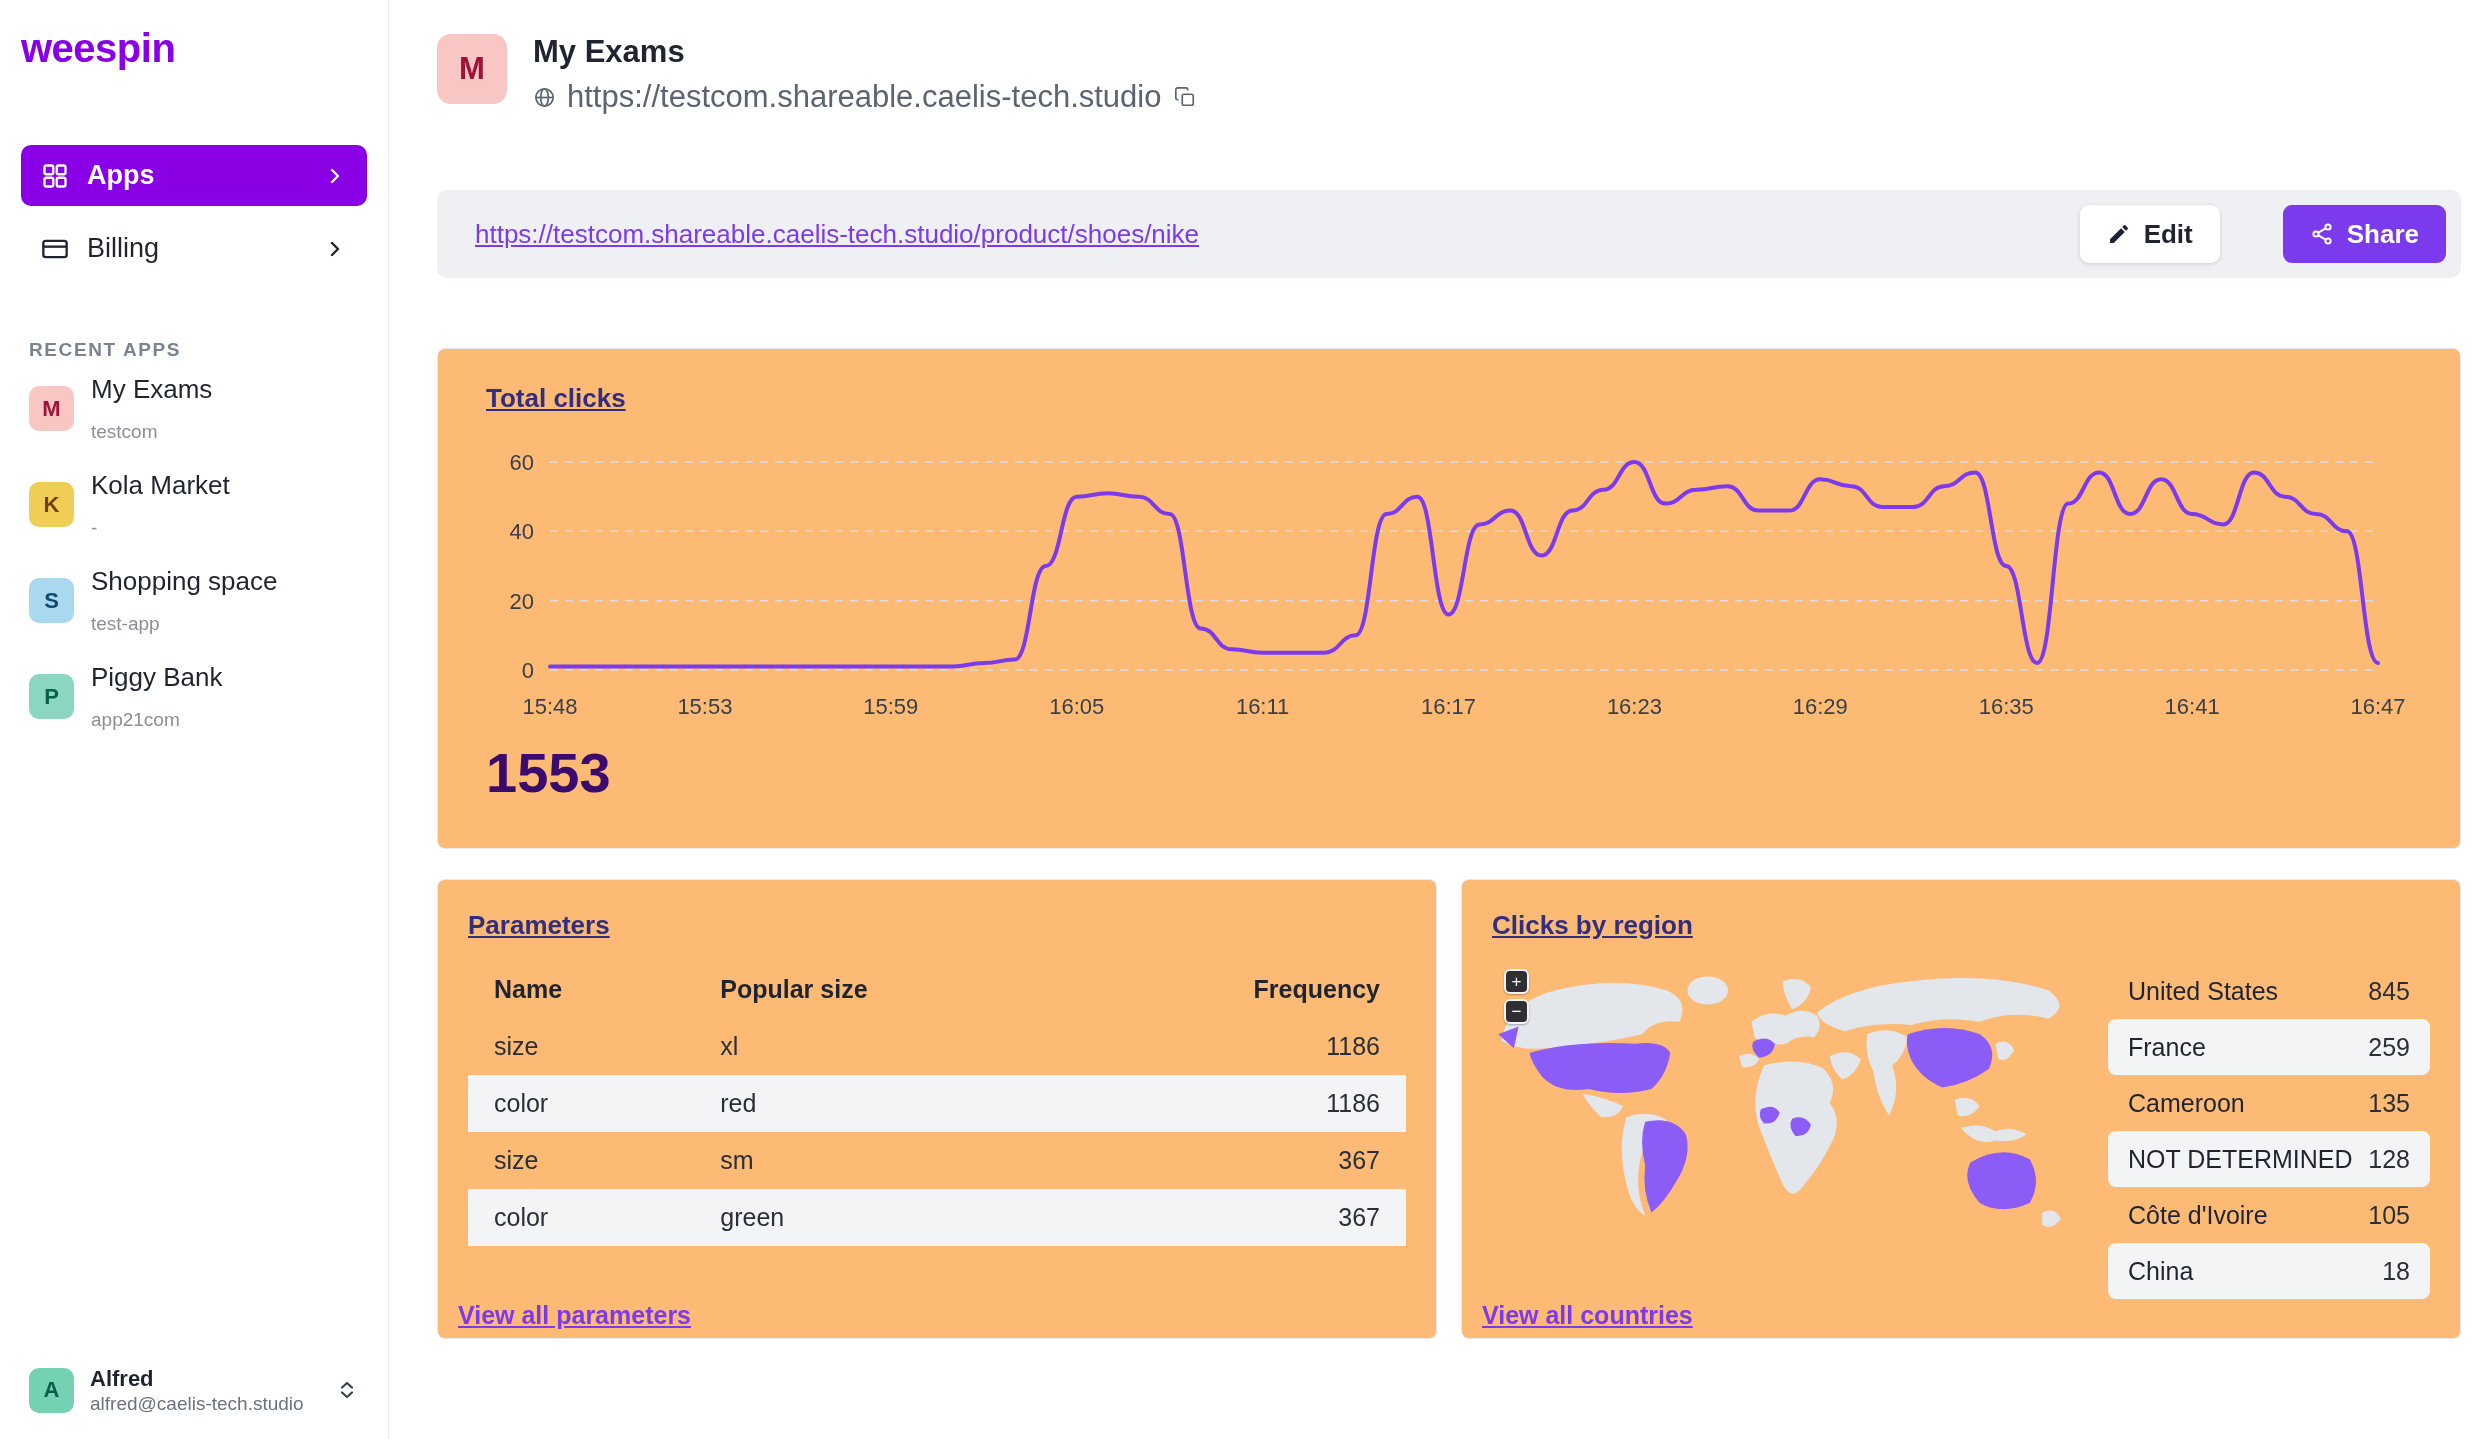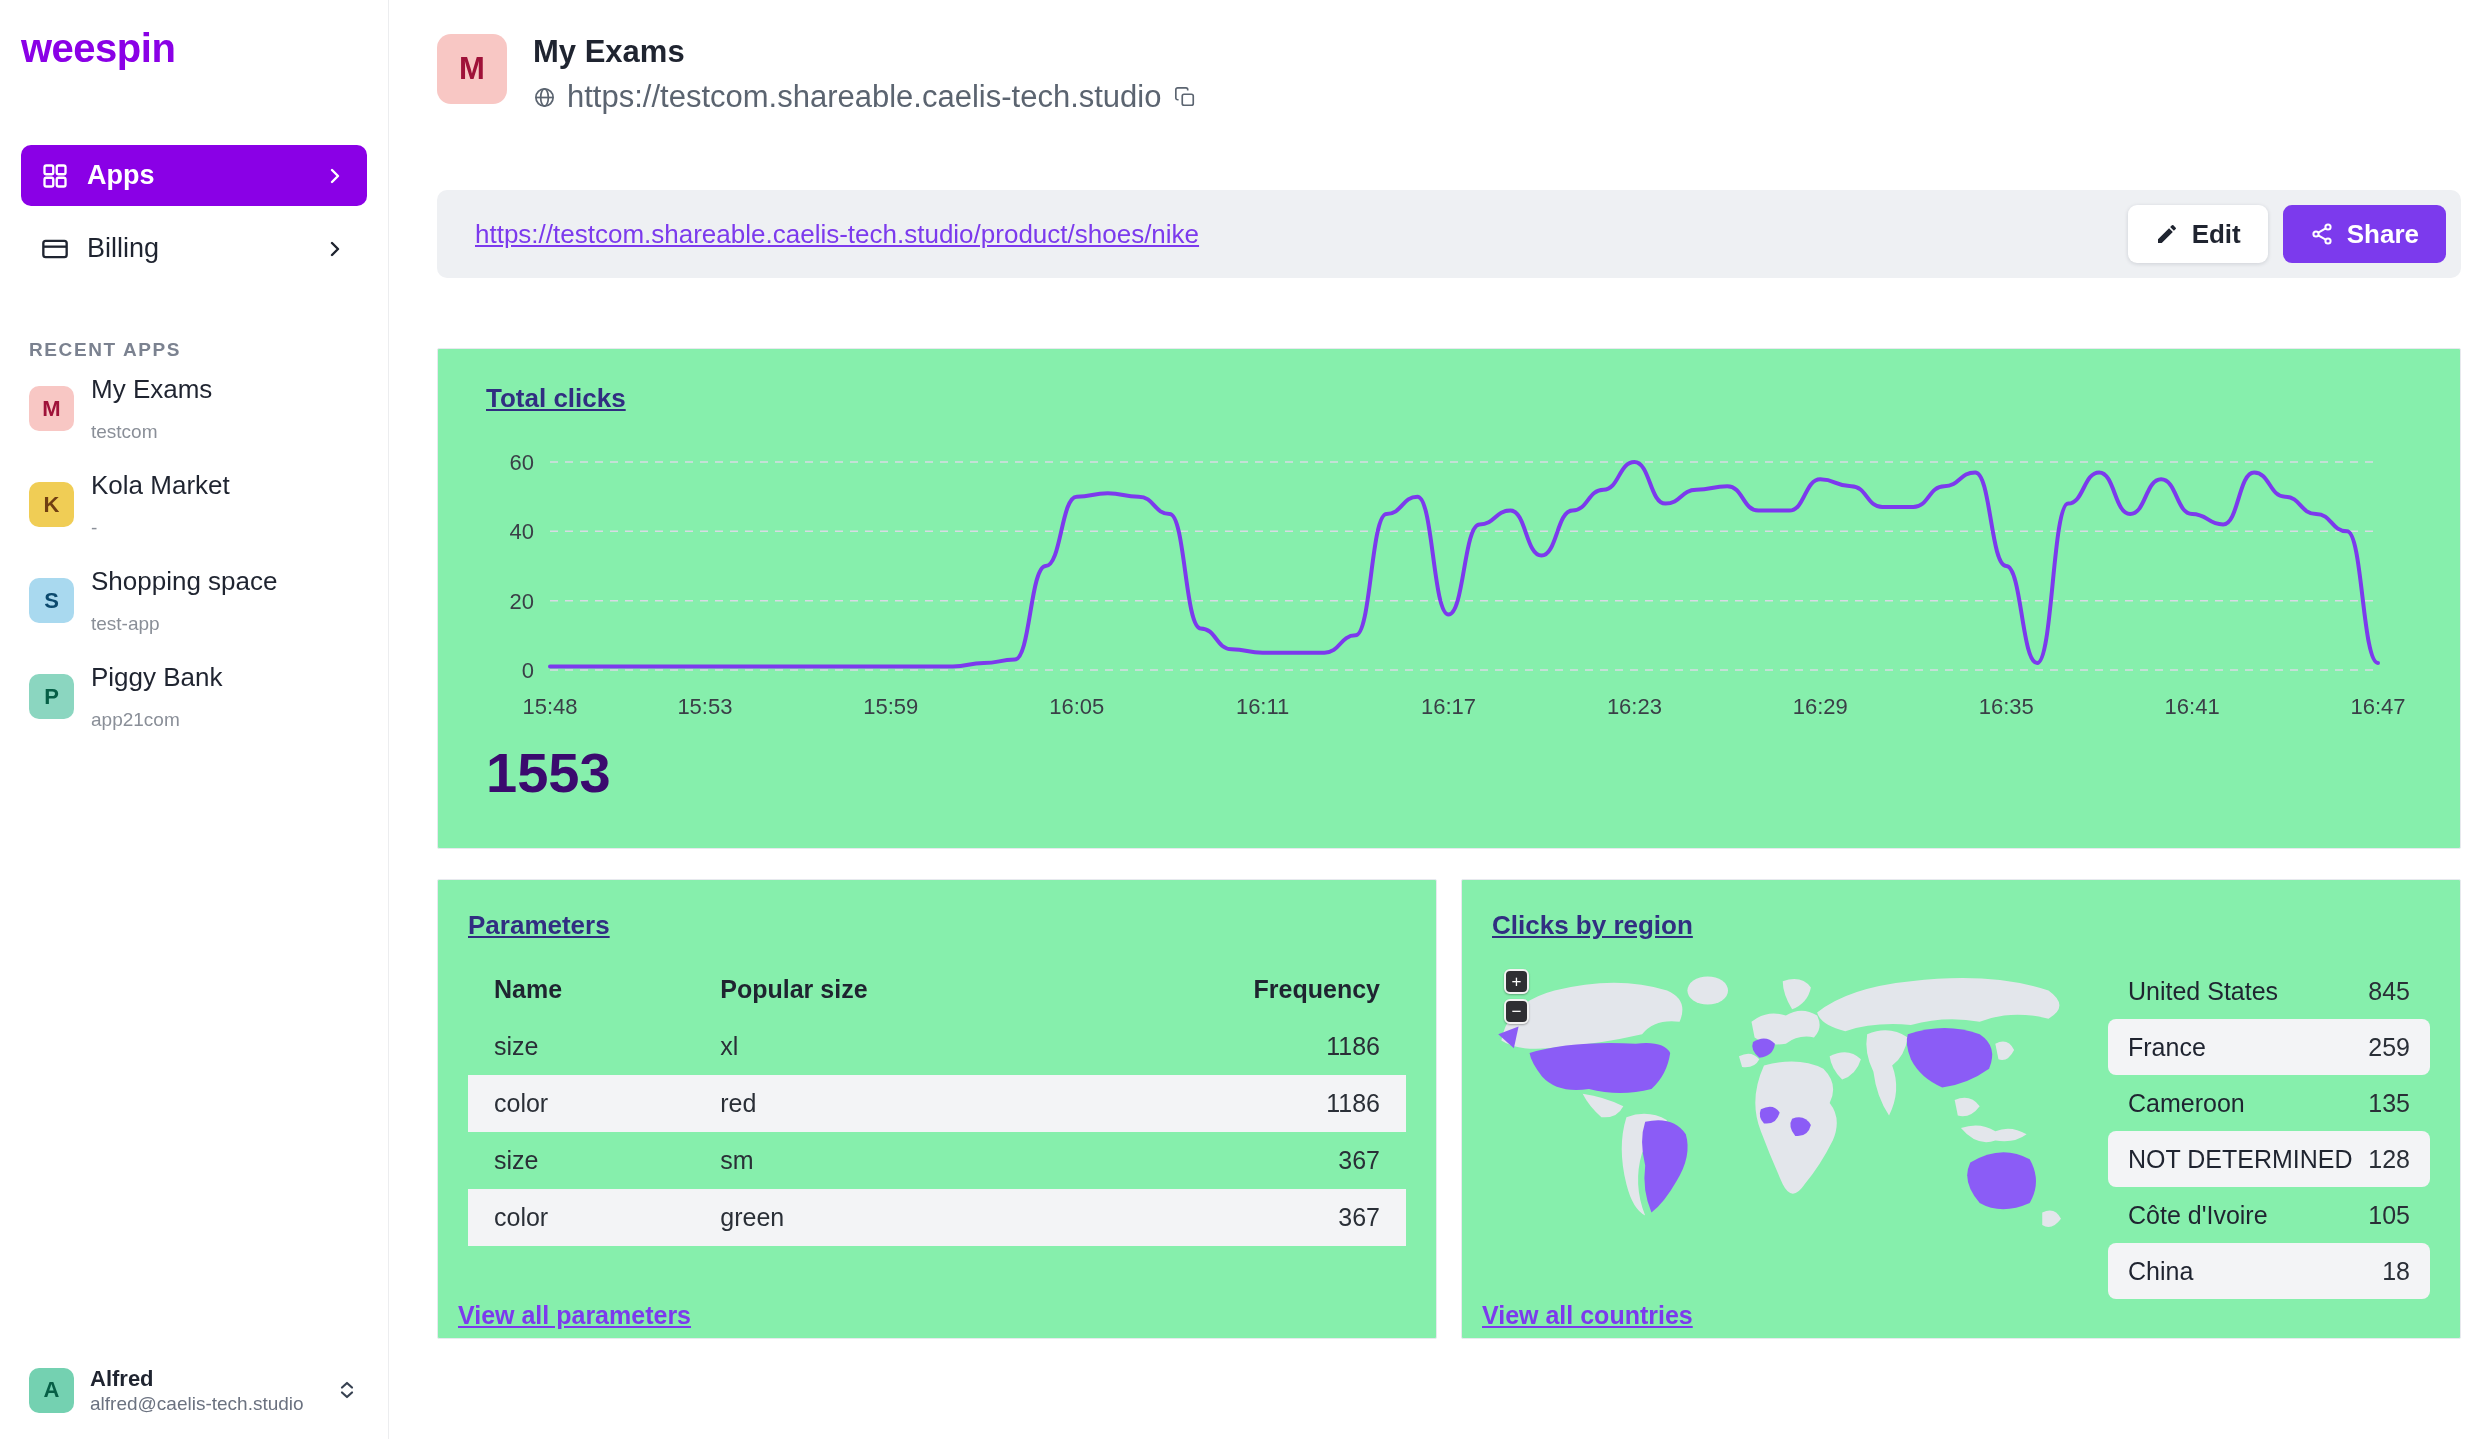--- a/index.html
+++ b/index.html
@@ -51,31 +51,31 @@
   .avatar-lg{width:70px;height:70px;border-radius:14px;font-size:31px;}
   .header h1{font-size:31px;margin:0;font-weight:600;}
   .urlrow{display:flex;align-items:center;gap:11px;margin-top:9px;color:#5b6470;font-size:31px;}
   .copy-btn{background:none;border:none;cursor:pointer;color:#5b6470;display:flex;padding:2px;}
 
   .linkbar{margin-top:75px;height:88px;background:var(--chip-bg);border-radius:10px;display:flex;
            align-items:center;padding:0 15px 0 38px;width:2024px;}
   .linkbar a{color:var(--accent);font-size:26px;text-decoration:underline;cursor:pointer;}
   .linkbar .actions{margin-left:auto;display:flex;gap:15px;}
   .btn{height:58px;border-radius:9px;font-size:26px;font-weight:600;display:flex;align-items:center;
-       gap:13px;padding:0 27px;border:none;cursor:pointer;font-family:inherit;}
+       gap:13px;padding:0 27px;border:none;cursor:pointer;font-family:inherit;margin-left:48px;}
   .btn-edit{background:#fff;color:var(--text);box-shadow:0 1px 4px rgba(15,23,42,.14);}
   .btn-share{background:var(--accent);color:#fff;}
 
   .time-filters{margin-top:61px;display:flex;justify-content:flex-end;gap:33px;width:2024px;}
   .chip{height:58px;padding:0 30px;border-radius:9px;background:var(--chip-bg);font-size:25px;
         font-weight:600;color:var(--text);border:none;display:flex;align-items:center;cursor:pointer;
         font-family:inherit;white-space:nowrap;}
   .chip.selected{background:var(--accent);color:#fff;}
 
-  .card{border:1px solid var(--border);border-radius:2px;background:#86efac;}
+  .card{border:1px solid var(--border);border-radius:8px;background:#fdba74;}
   .card-clicks{margin-top:70px;padding:34px 48px;height:501px;width:2024px;}
   .card-heading{font-size:26px;font-weight:700;color:var(--heading);text-decoration:underline;
                 display:inline-block;cursor:pointer;}
   #clicks-chart{display:block;margin-top:24px;overflow:visible;}
   .grid{stroke:#d7dbe3;stroke-width:1.5;stroke-dasharray:8 7;}
   .ytick{font-size:22px;fill:#3a3f47;text-anchor:end;font-family:"Liberation Sans",sans-serif;}
   .xtick{font-size:22px;fill:#3a3f47;text-anchor:middle;font-family:"Liberation Sans",sans-serif;}
   .line{fill:none;stroke:var(--accent);stroke-width:4;stroke-linecap:round;stroke-linejoin:round;}
   .big-number{font-size:56px;font-weight:700;color:var(--big-number);margin-top:2px;}
 

